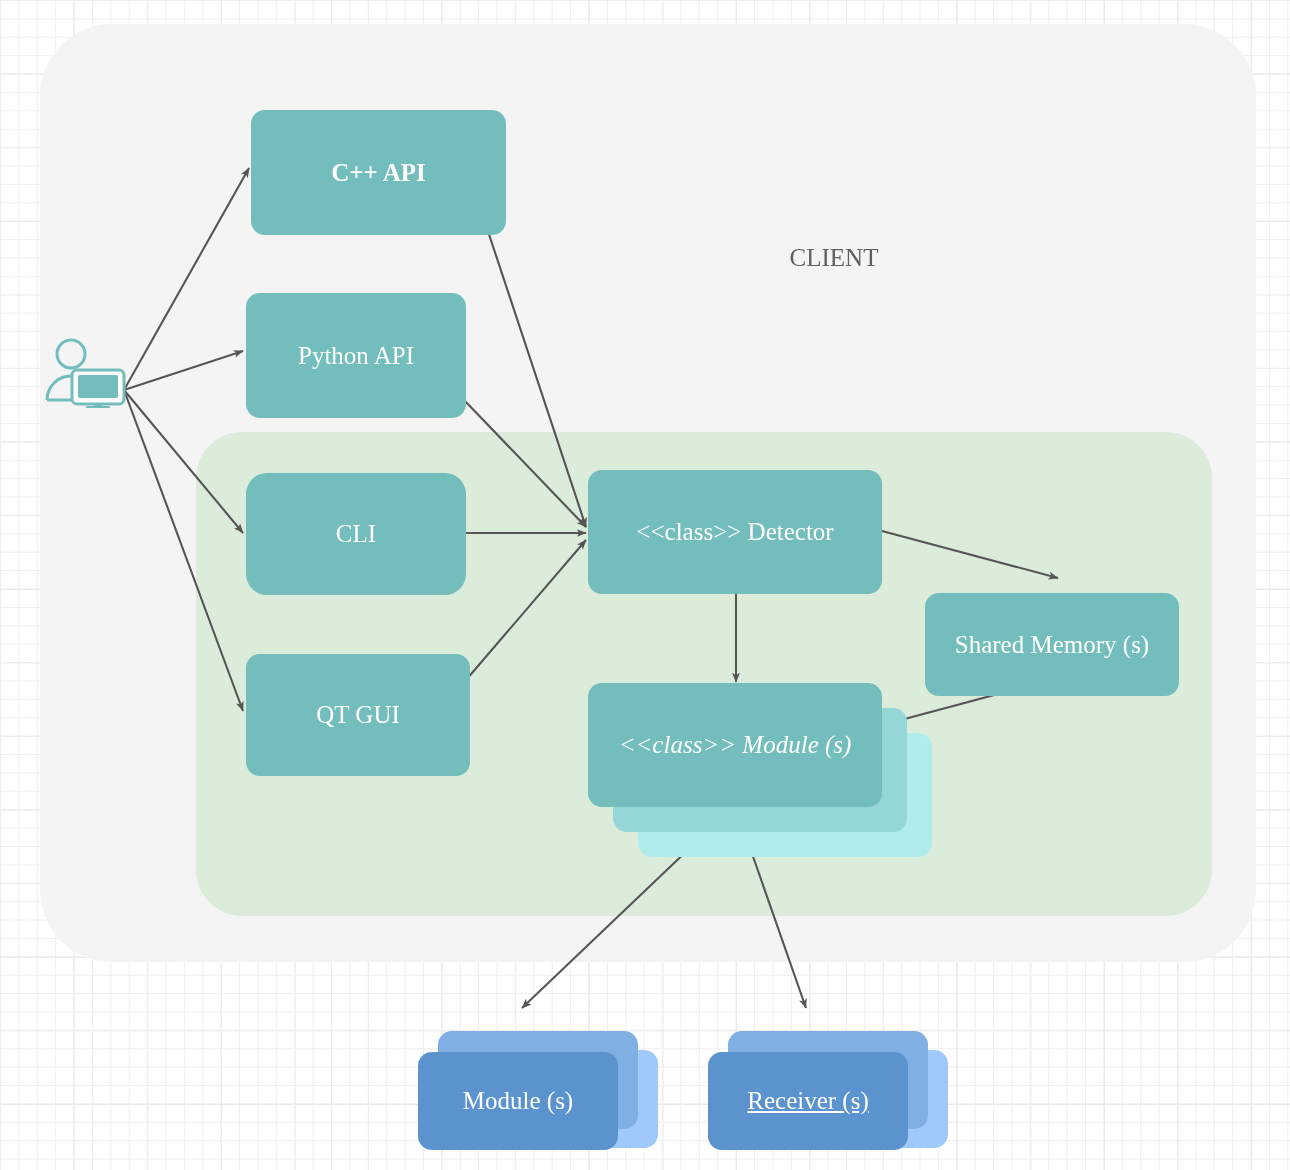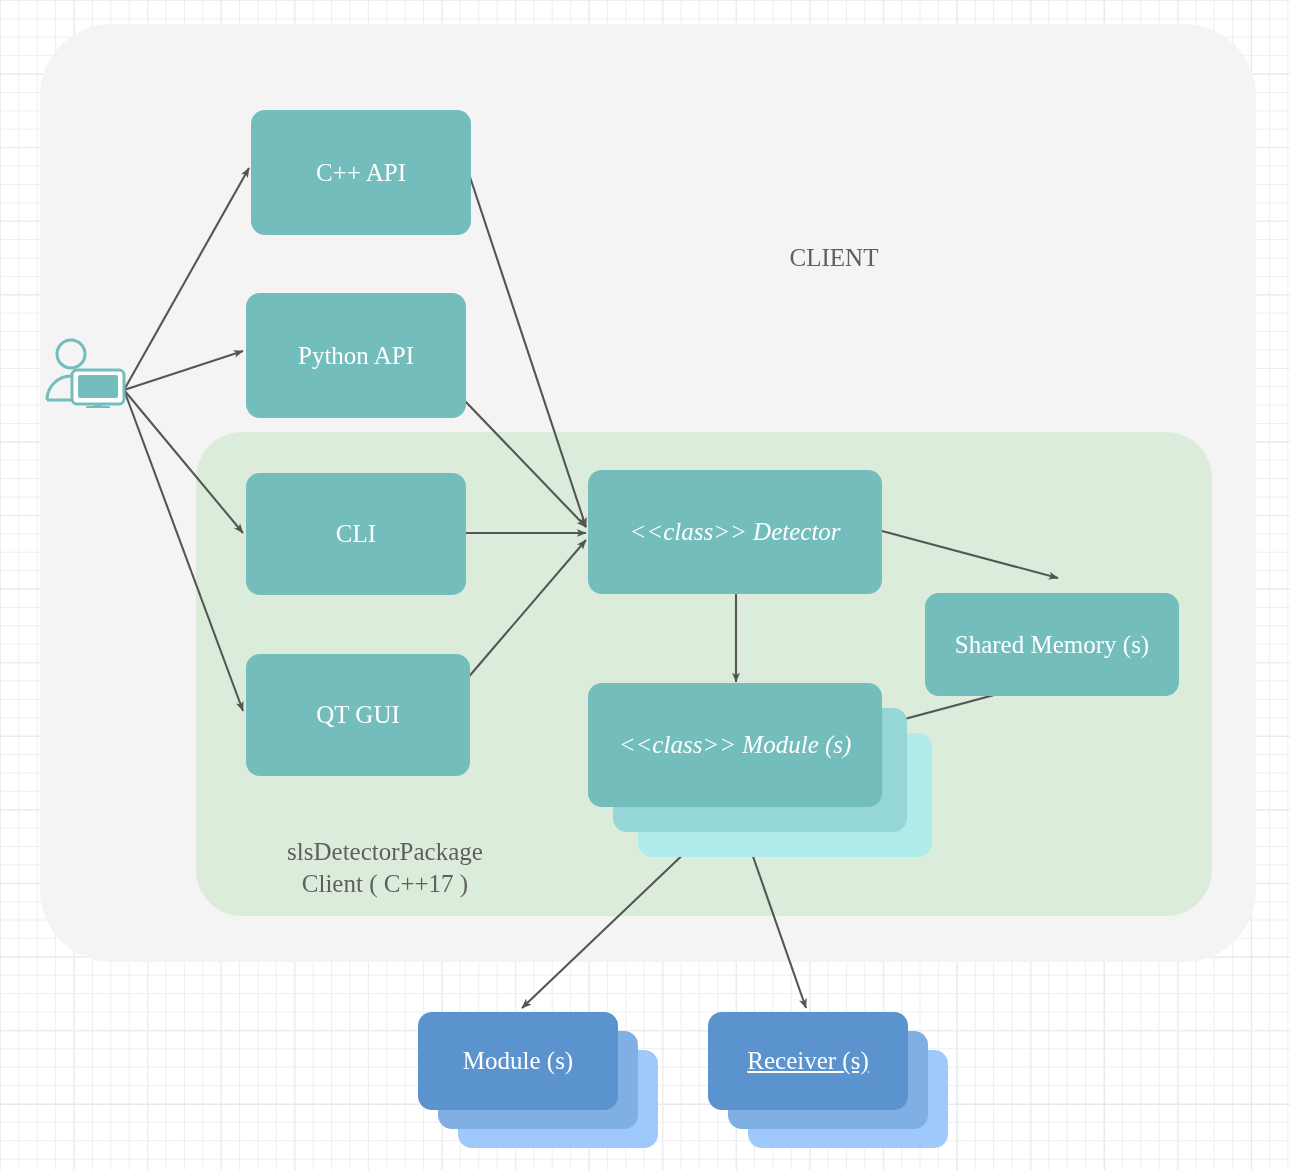--- a/index.html
+++ b/index.html
@@ -69,21 +69,21 @@
     align-items: center;
     justify-content: center;
     color: #ffffff;
     font-size: 25px;
     text-align: center;
     box-sizing: border-box;
     padding: 4px 10px;
     line-height: 1.2;
   }
   .teal  { background: #74bdbd; }
-  .blue  { background: #5b93cf; }
+  .blue  { background: #5b93cf; margin-top: 40px; }
 
   
   .stack-layer {
     position: absolute;
     border-radius: 14px;
   }
   .t2 { background: #95d6d6; }
   .t3 { background: #b0ecec; }
   .b2 { background: #80afe4; }
   .b3 { background: #9fc9fb; }
@@ -138,55 +138,53 @@
     <line x1="736" y1="594" x2="736" y2="682" marker-end="url(#ah)"></line>
 
     <line x1="886" y1="724" x2="1058" y2="678" marker-end="url(#ah)"></line>
 
     <line x1="735" y1="805" x2="522" y2="1008" marker-end="url(#ah)"></line>
 
     <line x1="735" y1="805" x2="806" y2="1008" marker-end="url(#ah)"></line>
   </svg>
 
   <div class="container-label" id="client-label">CLIENT</div>
-  <div class="container-label" id="pkg-label">slsDetectorPackage
-Client ( C++17 )</div>
 
   <svg id="user-icon" viewBox="0 0 86 72">
 
     <circle cx="29" cy="18" r="14" fill="none" stroke="#74bdbd" stroke-width="3"></circle>
 
     <path d="M5,64 A24,24 0 0 1 53,64" fill="none" stroke="#74bdbd" stroke-width="3"></path>
     <line x1="5" y1="64" x2="53" y2="64" stroke="#74bdbd" stroke-width="3"></line>
 
     <rect x="30" y="34" width="52" height="34" rx="5" fill="#ffffff" stroke="#74bdbd" stroke-width="3"></rect>
 
     <rect x="36" y="39" width="40" height="23" rx="2" fill="#74bdbd"></rect>
 
     <rect x="52" y="68" width="8" height="3" fill="#74bdbd"></rect>
     <rect x="44" y="70" width="24" height="3" rx="1.5" fill="#74bdbd"></rect>
   </svg>
 
-  <div class="node teal" style="left:251px; top:110px; width:220px; height:125px;">
+  <div class="node teal" style="left:251px; top:110px; width:255px; height:125px;font-weight:bold;">
     <span>C++ API</span>
   </div>
 
   <div class="node teal" style="left:246px; top:293px; width:220px; height:125px;">
     <span>Python API</span>
   </div>
 
-  <div class="node teal" style="left:246px; top:473px; width:220px; height:122px;">
+  <div class="node teal" style="left:246px; top:473px; width:220px; height:122px;border-radius:21px;">
     <span>CLI</span>
   </div>
 
   <div class="node teal" style="left:246px; top:654px; width:224px; height:122px;">
     <span>QT GUI</span>
   </div>
 
-  <div class="node teal" style="left:588px; top:470px; width:294px; height:124px;font-style:italic;">
+  <div class="node teal" style="left:588px; top:470px; width:294px; height:124px;">
     <span>&lt;&lt;class&gt;&gt; Detector</span>
   </div>
 
   <div class="stack-layer t3" style="left:638px; top:733px; width:294px; height:124px;"></div>
   <div class="stack-layer t2" style="left:613px; top:708px; width:294px; height:124px;"></div>
   <div class="node teal" style="left:588px; top:683px; width:294px; height:124px;font-style:italic;">
     <span>&lt;&lt;class&gt;&gt; Module (s)</span>
   </div>
 
   <div class="node teal" style="left:925px; top:578px; width:254px; height:103px;margin-top:15px;">

